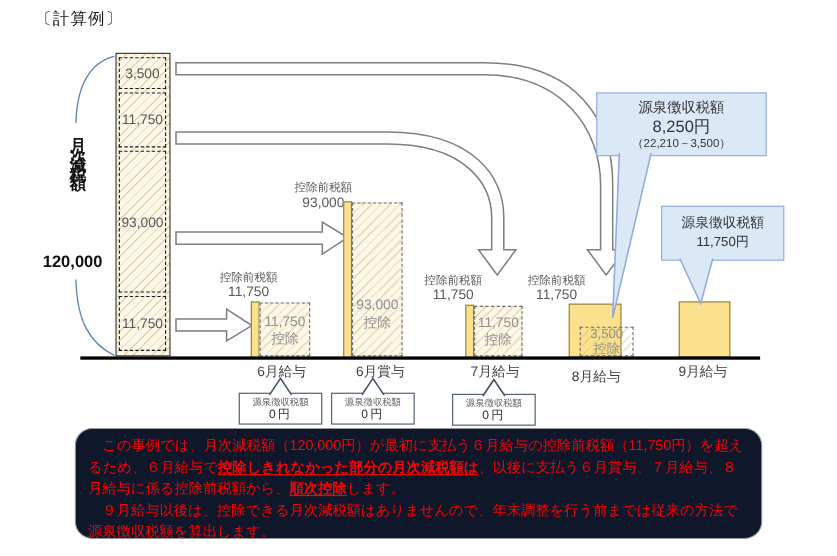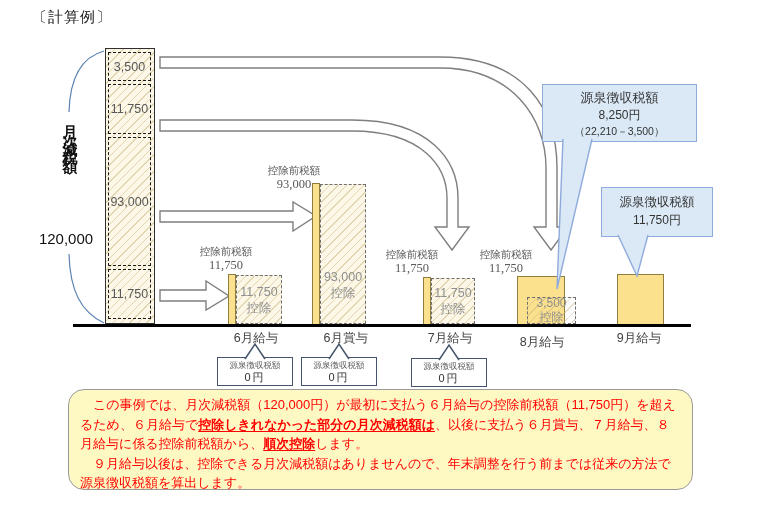--- a/index.html
+++ b/index.html
@@ -18,53 +18,53 @@
     background-image:repeating-linear-gradient(135deg, rgba(200,180,125,.5) 0 1px, transparent 1px 6px);
   }
   .hatch-faint{
     background-image:repeating-linear-gradient(135deg, rgba(190,170,120,.4) 0 1px, transparent 1px 6px);
   }
   .title{font-size:15px;color:#1a1a1a;letter-spacing:1px;}
   .vlabel{
     writing-mode:vertical-rl;text-orientation:upright;
     font-size:15px;font-weight:bold;color:#111;letter-spacing:8px;line-height:17px;
   }
-  .total{font-size:15px;font-weight:normal;color:#111;text-align:center;}
+  .total{font-size:15px;font-weight:bold;color:#111;text-align:center;}
   .lbar-outline{border:1.5px solid #2f2f2f;}
   .seg{
     border:1.7px dashed #1a1a1a;display:flex;align-items:center;justify-content:center;
     font-size:12.5px;color:#595959;
   }
   .sliver{background:#fbe18d;border:1px solid #8f7d3f;}
   .solidbar{background:#fbe18d;border:1px solid #8f7d3f;}
   .dashedbox{
     border:1.5px dashed #6f6f6f;display:flex;flex-direction:column;
     align-items:center;justify-content:center;
     font-size:12.5px;line-height:16px;color:#8f8f8f;text-align:center;
   }
-  .prelabel{text-align:center;color:#595959;line-height:12px;font-family:Liberation Serif, serif;}
+  .prelabel{text-align:center;color:#595959;line-height:12px;}
   .prelabel .l1{font-size:10.5px;display:block;}
   .prelabel .l2{font-size:12.5px;display:block;margin-top:1px;}
   .month{font-size:12.5px;color:#3f3f3f;text-align:center;}
   .taxbox{
     background:#fff;border:1.6px solid #44546a;text-align:center;
     display:flex;flex-direction:column;align-items:center;justify-content:center;
   }
   .taxbox .tl{font-size:8.5px;color:#595959;display:block;line-height:10px;}
   .taxbox .tv{font-size:11px;color:#303030;display:block;line-height:14px;letter-spacing:2px;}
   .callout{
     background:#dbe9f6;border:1.4px solid #8faadc;text-align:center;color:#333;
     display:flex;flex-direction:column;align-items:center;justify-content:center;
   }
   .callout .c1{font-size:13px;line-height:17px;display:block;}
-  .callout .c2{font-size:12px;line-height:19px;display:block;}
+  .callout .c2{font-size:15px;line-height:19px;display:block;}
   .callout .c3{font-size:10.5px;line-height:13px;display:block;}
   .axis{background:#000;}
   .note{
-    background:#fef9c3;border:1px solid #9a9a9a;border-radius:16px;
+    background:#0f172a;border:1px solid #9a9a9a;border-radius:16px;
     color:#ff0000;font-size:13px;line-height:19.5px;padding:5px 11px;box-sizing:border-box;
   }
   .note p{margin:0;}
   .emph{font-weight:bold;text-decoration:underline;text-underline-offset:2px;}
 </style>
 </head>
 <body>
 
 <div id="canvas">
 

